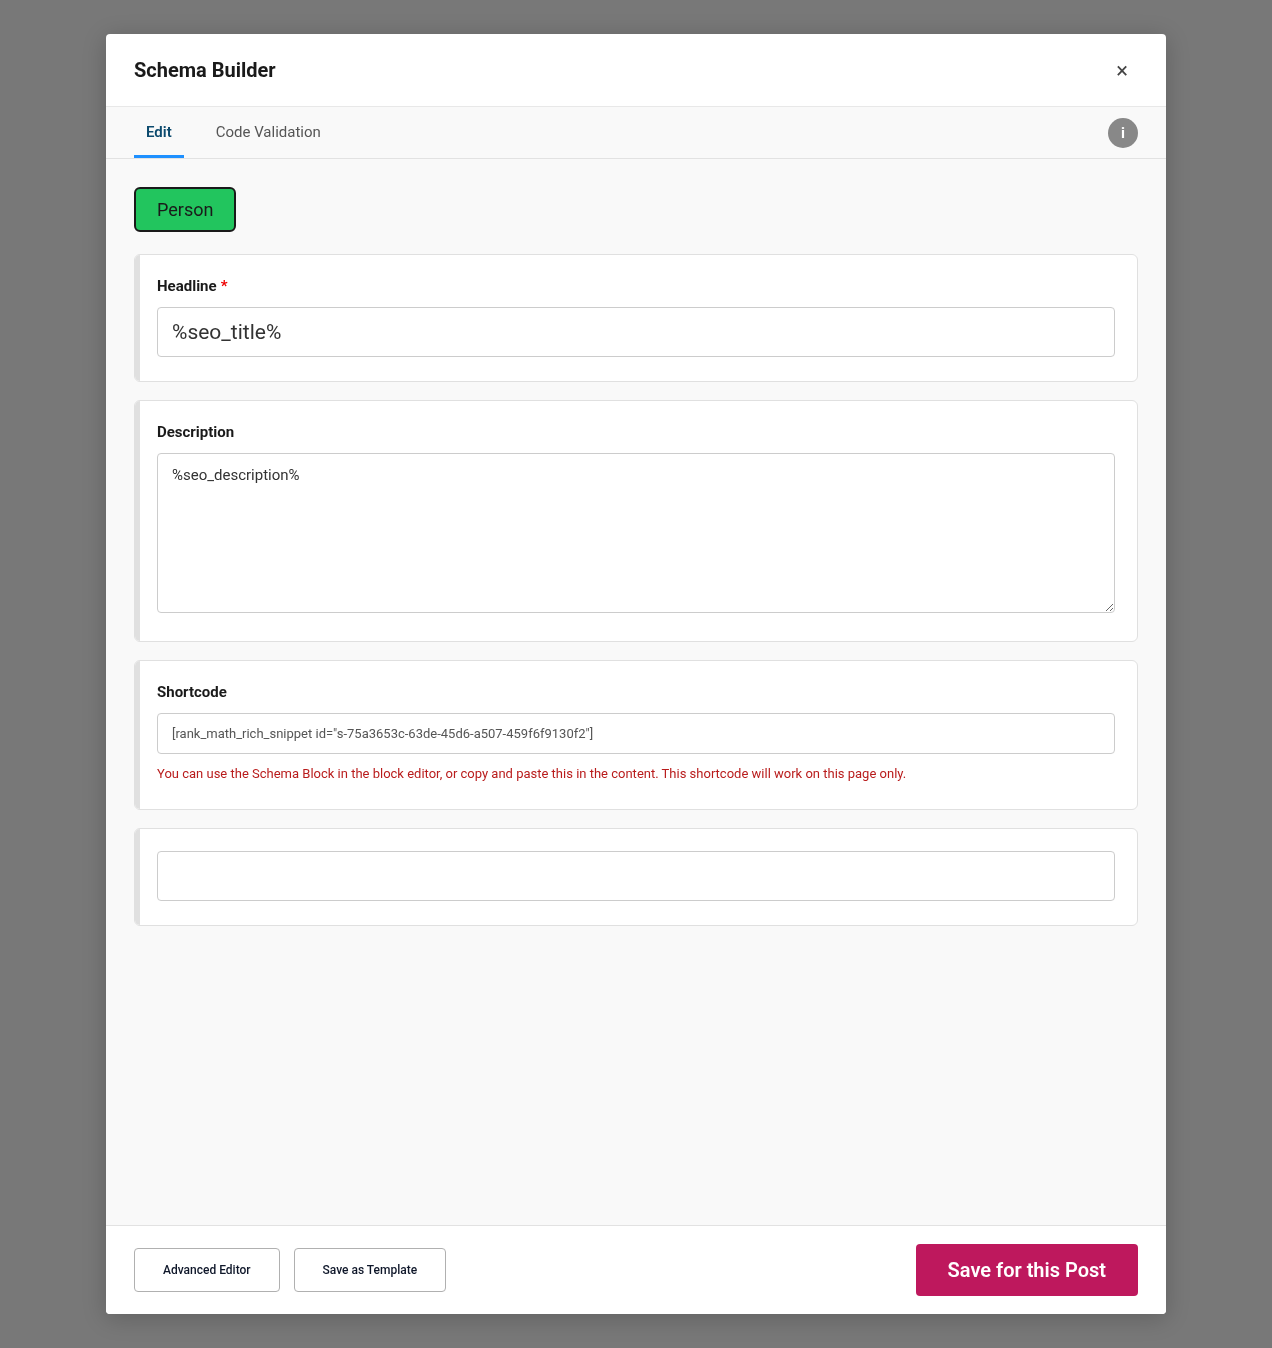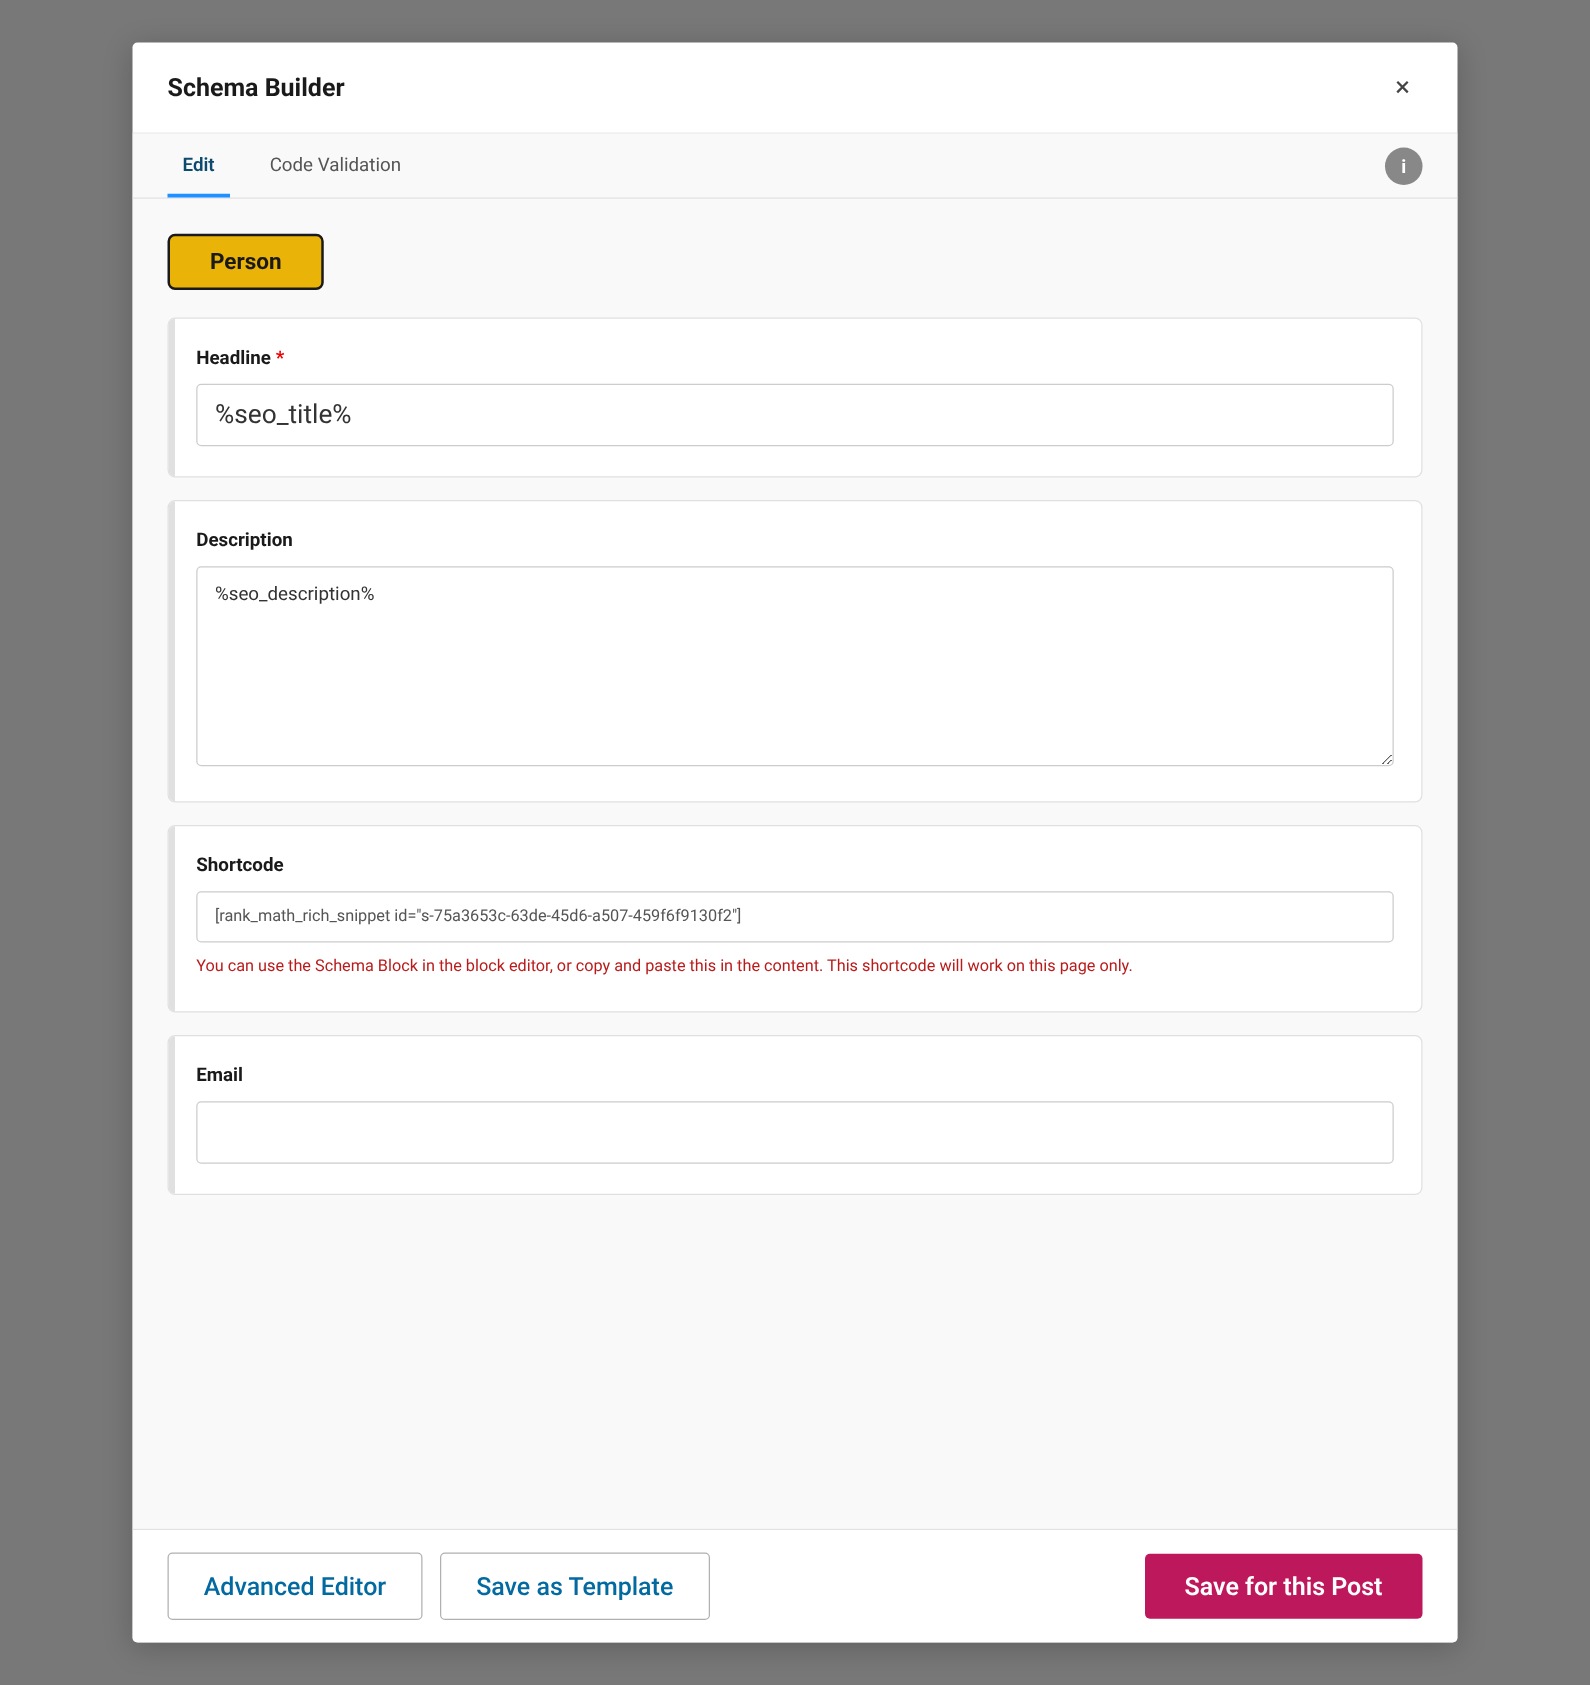--- a/index.html
+++ b/index.html
@@ -121,25 +121,25 @@
       overflow-y: auto;
       padding: 28px 28px 0 28px;
       background: #f9f9f9;
     }
 
     
     .person-badge {
       display: inline-block;
       border: 2px solid #1a1a1a;
       border-radius: 6px;
-      padding: 10px 32px;
+      padding: 10px 21px;
       font-size: 18px;
-      font-weight: 700;
+      font-weight: 400;
       color: #1a1a1a;
-      background: #eab308;
+      background: #22c55e;
       margin-bottom: 22px;
     }
 
     
     .form-section {
       background: #fff;
       border: 1px solid #e0e0e0;
       border-radius: 6px;
       padding: 22px 22px 24px 22px;
       margin-bottom: 18px;
@@ -238,23 +238,23 @@
     .footer-left {
       display: flex;
       gap: 14px;
     }
 
     .btn-outline {
       border: 1px solid #b0b0b0;
       background: #fff;
       border-radius: 4px;
       padding: 14px 28px;
-      font-size: 20px;
+      font-size: 12px;
       font-weight: 500;
-      color: #0369a1;
+      color: #0f172a;
       cursor: pointer;
     }
 
     .btn-primary {
       border: none;
       background: #be185d;
       border-radius: 4px;
       padding: 14px 32px;
       font-size: 20px;
       font-weight: 600;
@@ -319,23 +319,20 @@
         <div class="field-label">
           <span>Shortcode</span>
         </div>
         <input class="shortcode-input" type="text" readonly="" value="[rank_math_rich_snippet id=&quot;s-75a3653c-63de-45d6-a507-459f6f9130f2&quot;]" style="">
         <div class="shortcode-hint">You can use the Schema Block in the block editor, or copy and paste this in the content. This shortcode will work on this page only.</div>
       </div>
 
       
       <div class="email-section">
         <div class="section-bar"></div>
-        <div class="field-label">
-          <span>Email</span>
-        </div>
         <input class="field-input" type="email" style="">
       </div>
 
     </div>
 
     <div class="modal-footer">
       <div class="footer-left">
         <button class="btn-outline">
           <span>Advanced Editor</span>
         </button>

